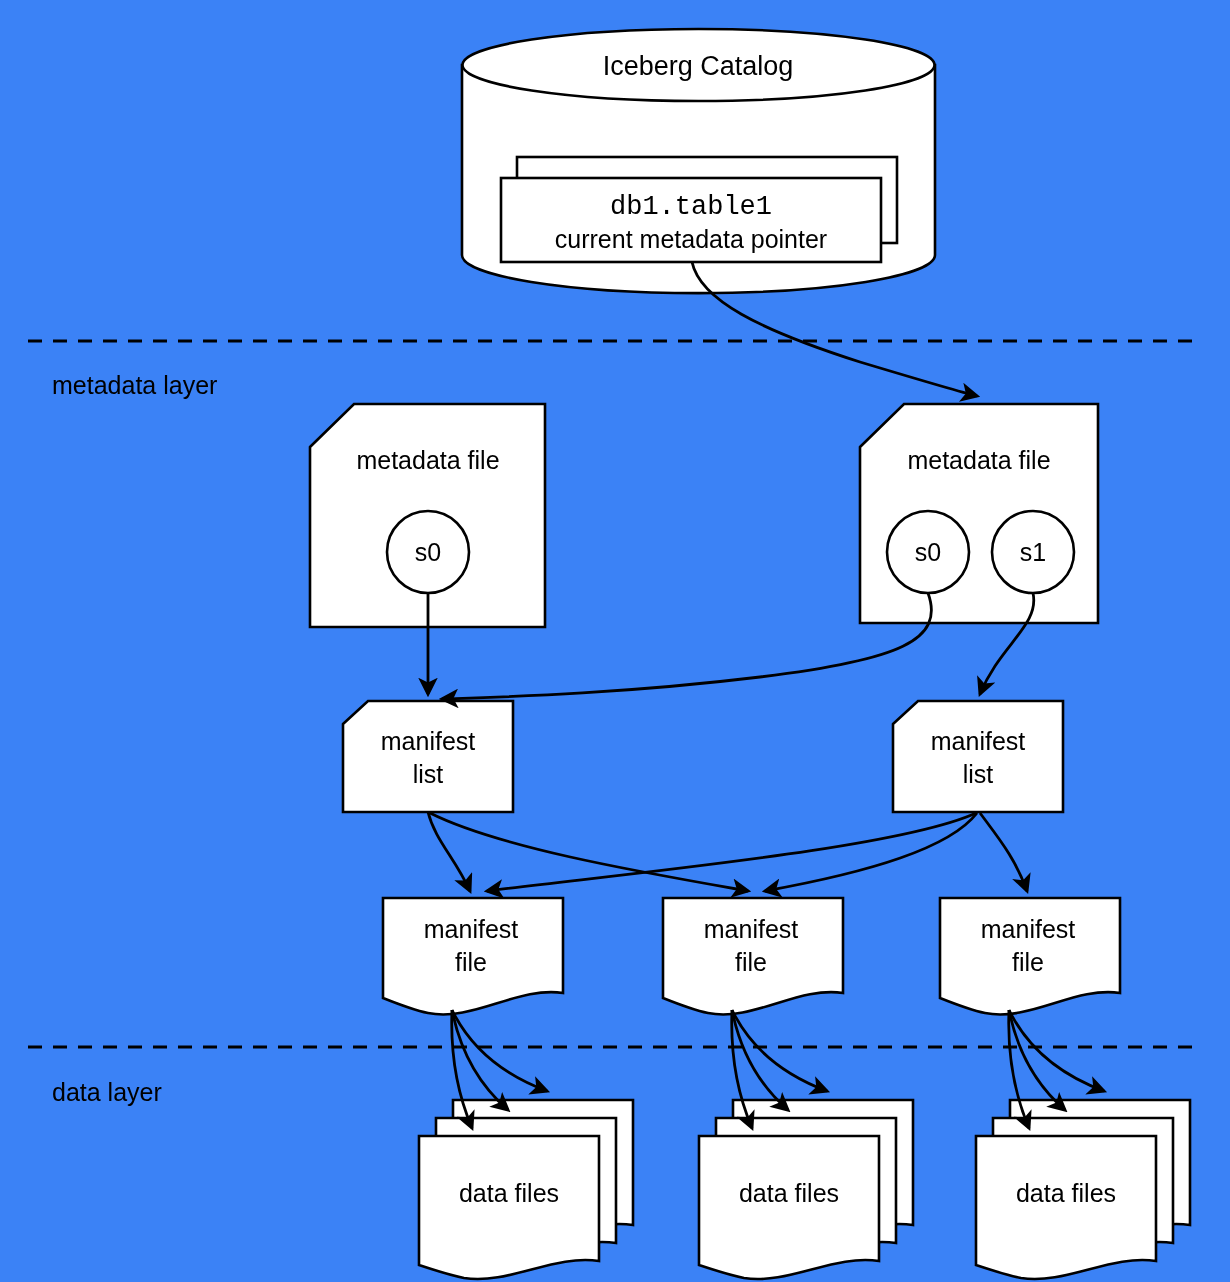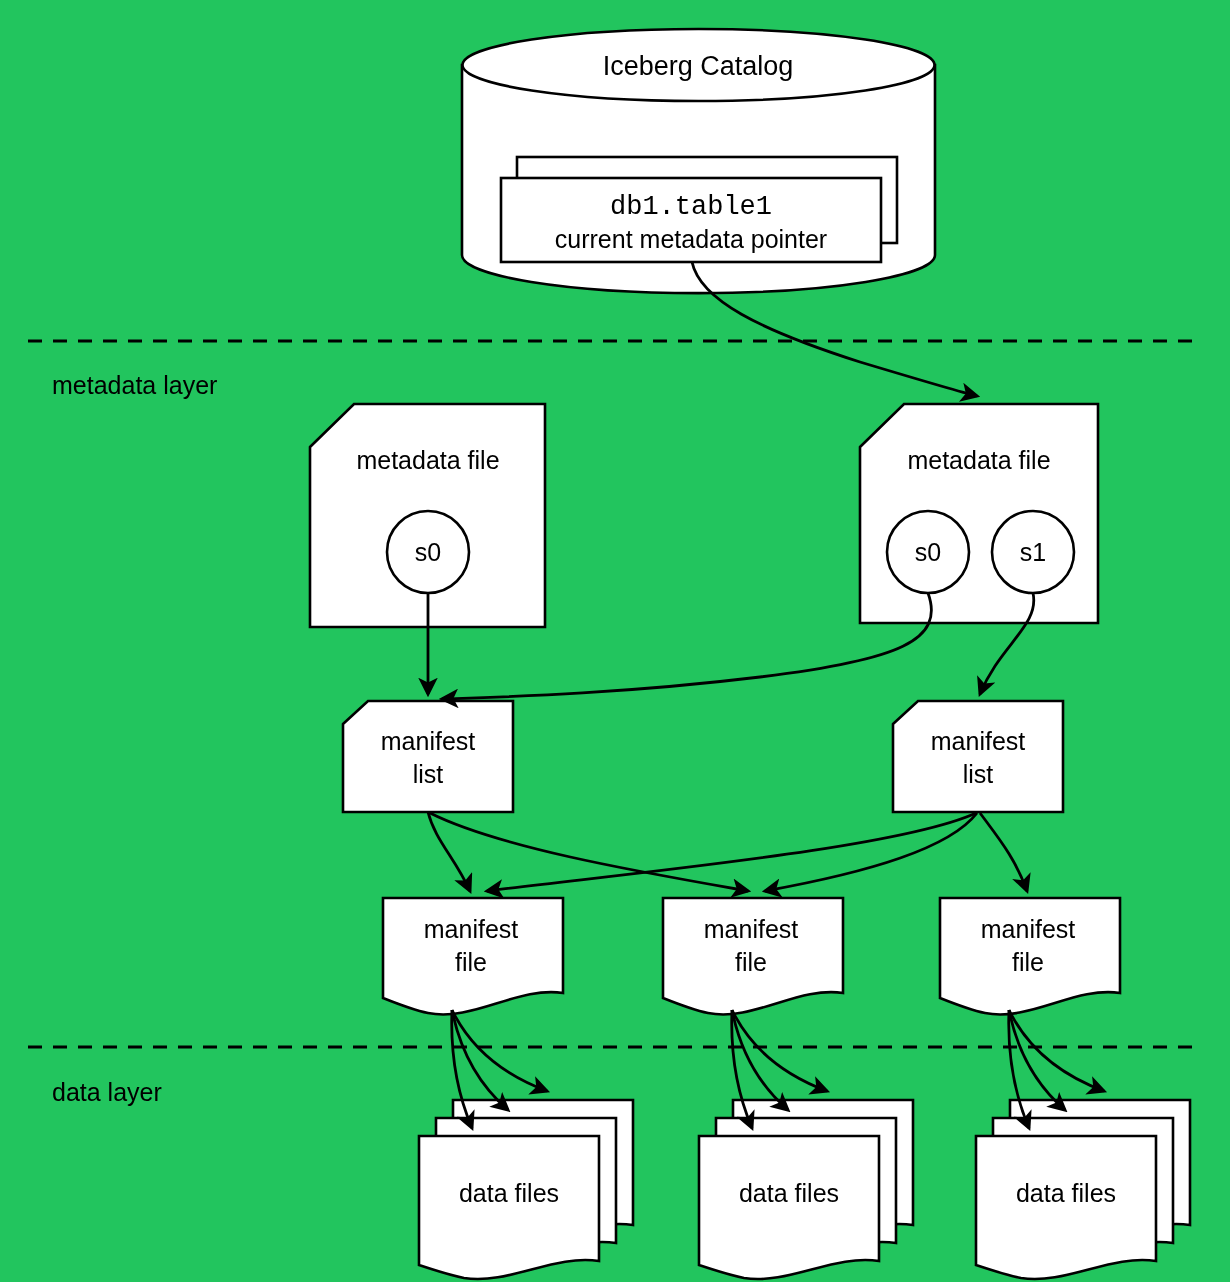--- a/index.html
+++ b/index.html
@@ -7,21 +7,21 @@
     padding: 0;
     background: #ffffff;
   }
   body {
     font-family: "Liberation Sans", sans-serif;
   }
   #diagram-root {
     position: relative;
     width: 1230px;
     height: 1282px;
-    background: #22c55e;
+    background: #3b82f6;
     overflow: hidden;
   }
   svg#arch-svg {
     display: block;
     width: 1230px;
     height: 1282px;
   }
   .shape {
     fill: #ffffff;
     stroke: #000000;

